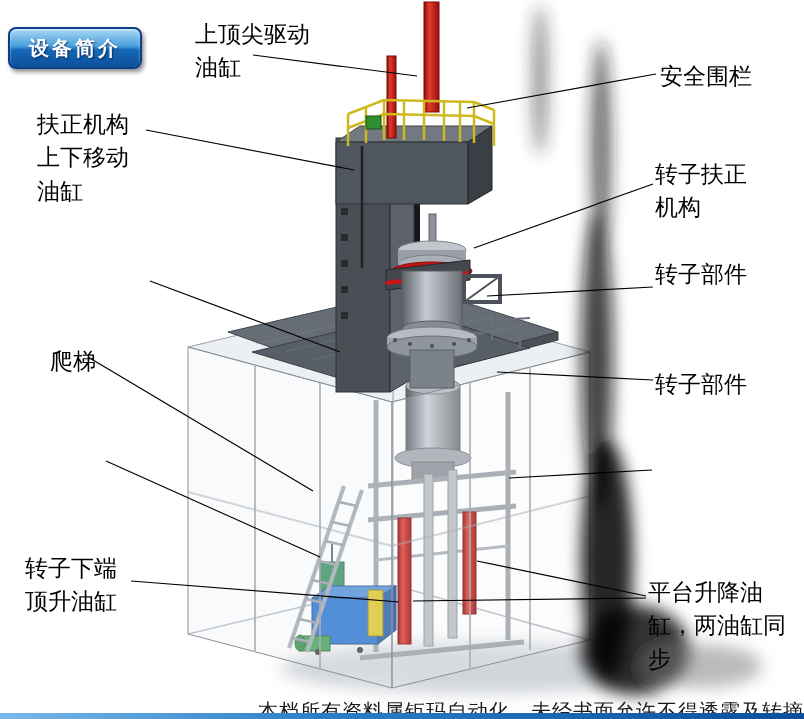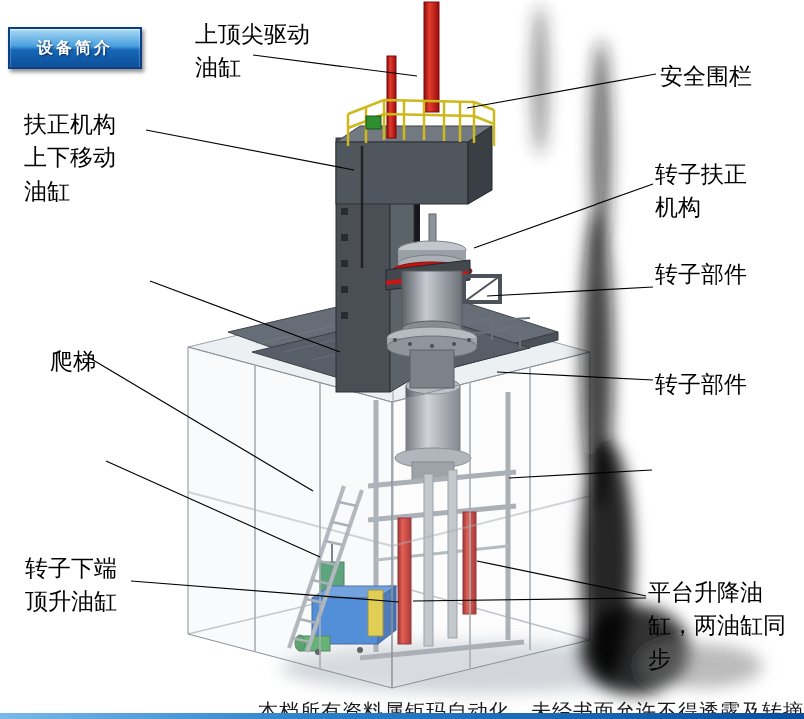--- a/index.html
+++ b/index.html
@@ -6,24 +6,24 @@
   body{
     width:804px;height:719px;position:relative;overflow:hidden;
     background:#ffffff;
     font-family:"DejaVu Sans","Liberation Sans",sans-serif;
   }
   .stage{position:absolute;inset:0;}
   .diagram-svg{position:absolute;left:0;top:0;}
   .badge{
     position:absolute;left:8px;top:27px;width:130px;height:38px;
     background:linear-gradient(180deg,#a8d8f4 0%,#4aa0dd 45%,#1668b8 55%,#0d4f9a 100%);
-    border:2px solid #0a3e86;border-radius:0;
+    border:2px solid #0a3e86;border-radius:8px;
     box-shadow:2px 3px 4px rgba(0,0,0,.45), inset 0 1px 2px rgba(255,255,255,.7);
     display:flex;align-items:center;justify-content:center;
-    color:#fff;font-size:16px;font-weight:bold;letter-spacing:3px;
+    color:#fff;font-size:20px;font-weight:bold;letter-spacing:3px;
     text-shadow:1px 1px 2px rgba(0,0,40,.6);
   }
   .callout{
     position:absolute;font-size:23px;line-height:1.45;color:#000;
     word-break:break-all;
   }
   .footer{
     position:absolute;left:0;right:0;top:686px;text-align:right;
     font-size:20px;color:#1a1a1a;letter-spacing:1px;margin-top:12px;
   }
@@ -238,21 +238,21 @@
       <line x1="646" y1="598" x2="413" y2="601"></line>
     </g>
   </svg>
 
   <div class="badge">设备简介</div>
 
   <div class="callout" style="left:195px;top:18px;width:120px;">上顶尖驱动油缸</div>
 
   <div class="callout" style="left:660px;top:60px;width:110px;">安全围栏</div>
 
-  <div class="callout" style="left:24px;top:108px;width:98px;">扶正机构上下移动油缸</div>
+  <div class="callout" style="left:37px;top:108px;width:98px;">扶正机构上下移动油缸</div>
 
   <div class="callout" style="left:655px;top:158px;width:98px;">转子扶正机构</div>
 
 
   <div class="callout" style="left:655px;top:258px;width:110px;">转子部件</div>
 
   <div class="callout" style="left:50px;top:345px;width:80px;">爬梯</div>
 
   <div class="callout" style="left:655px;top:368px;width:110px;">转子部件</div>
 

